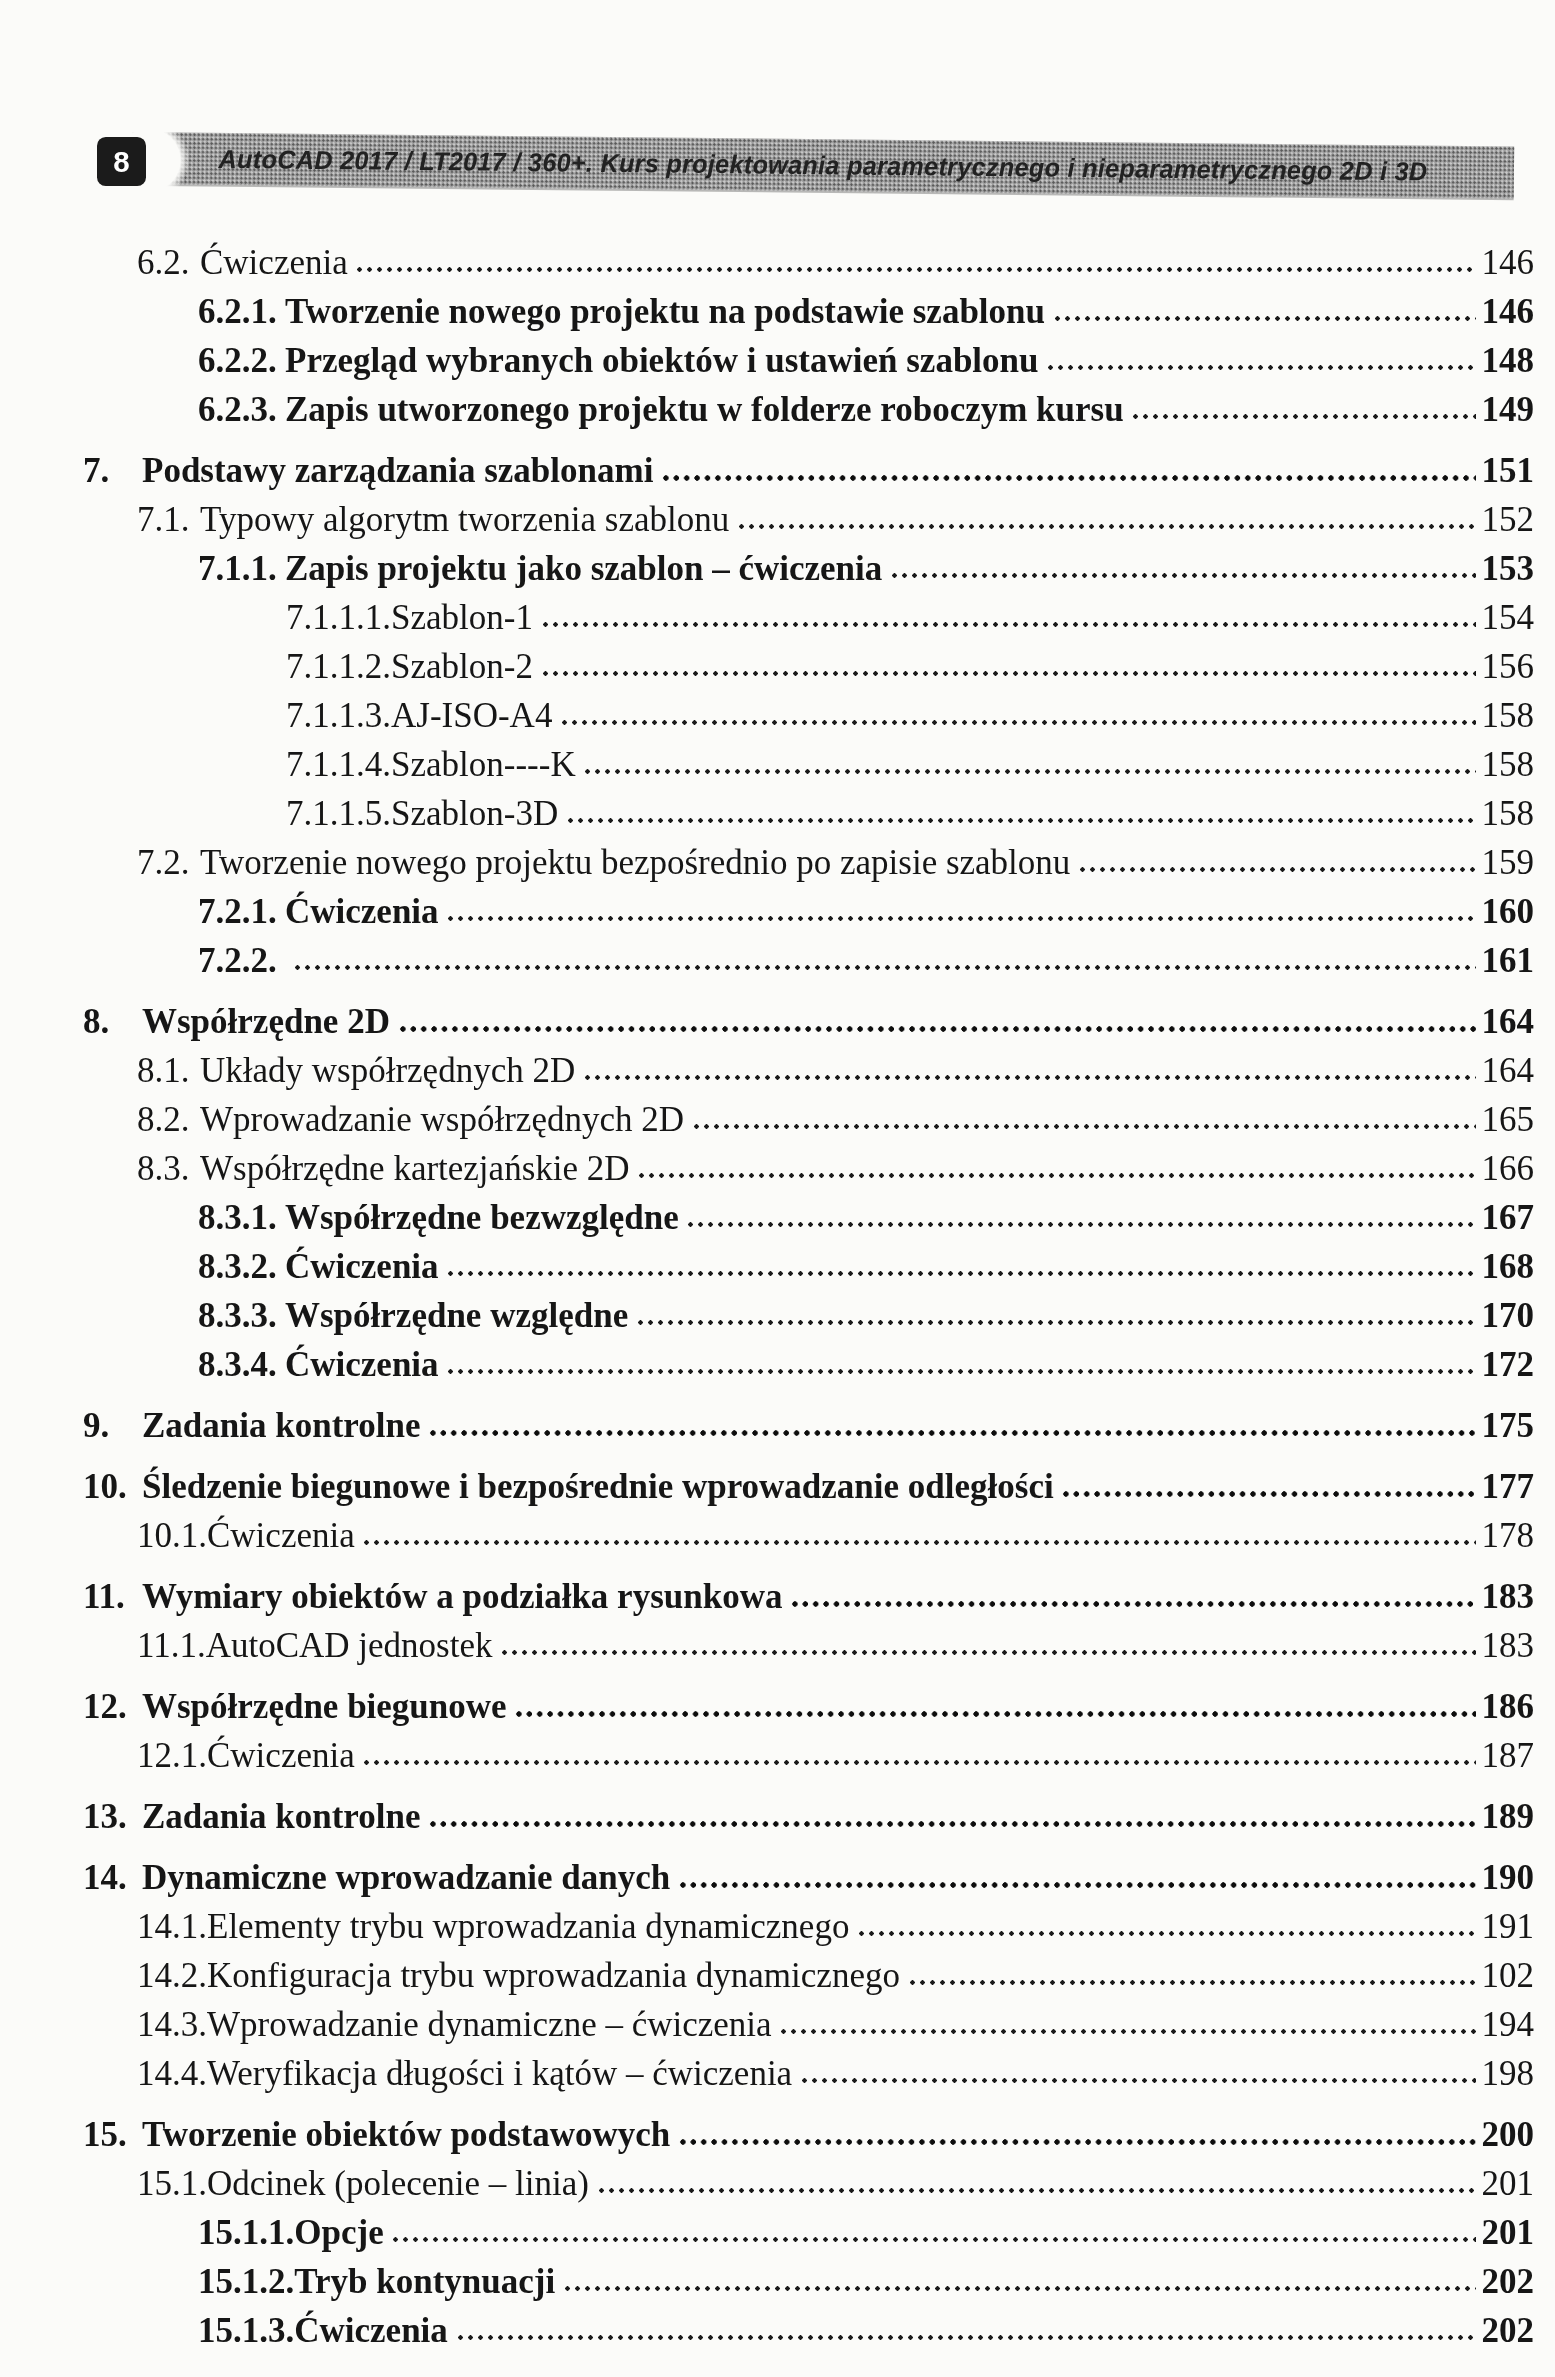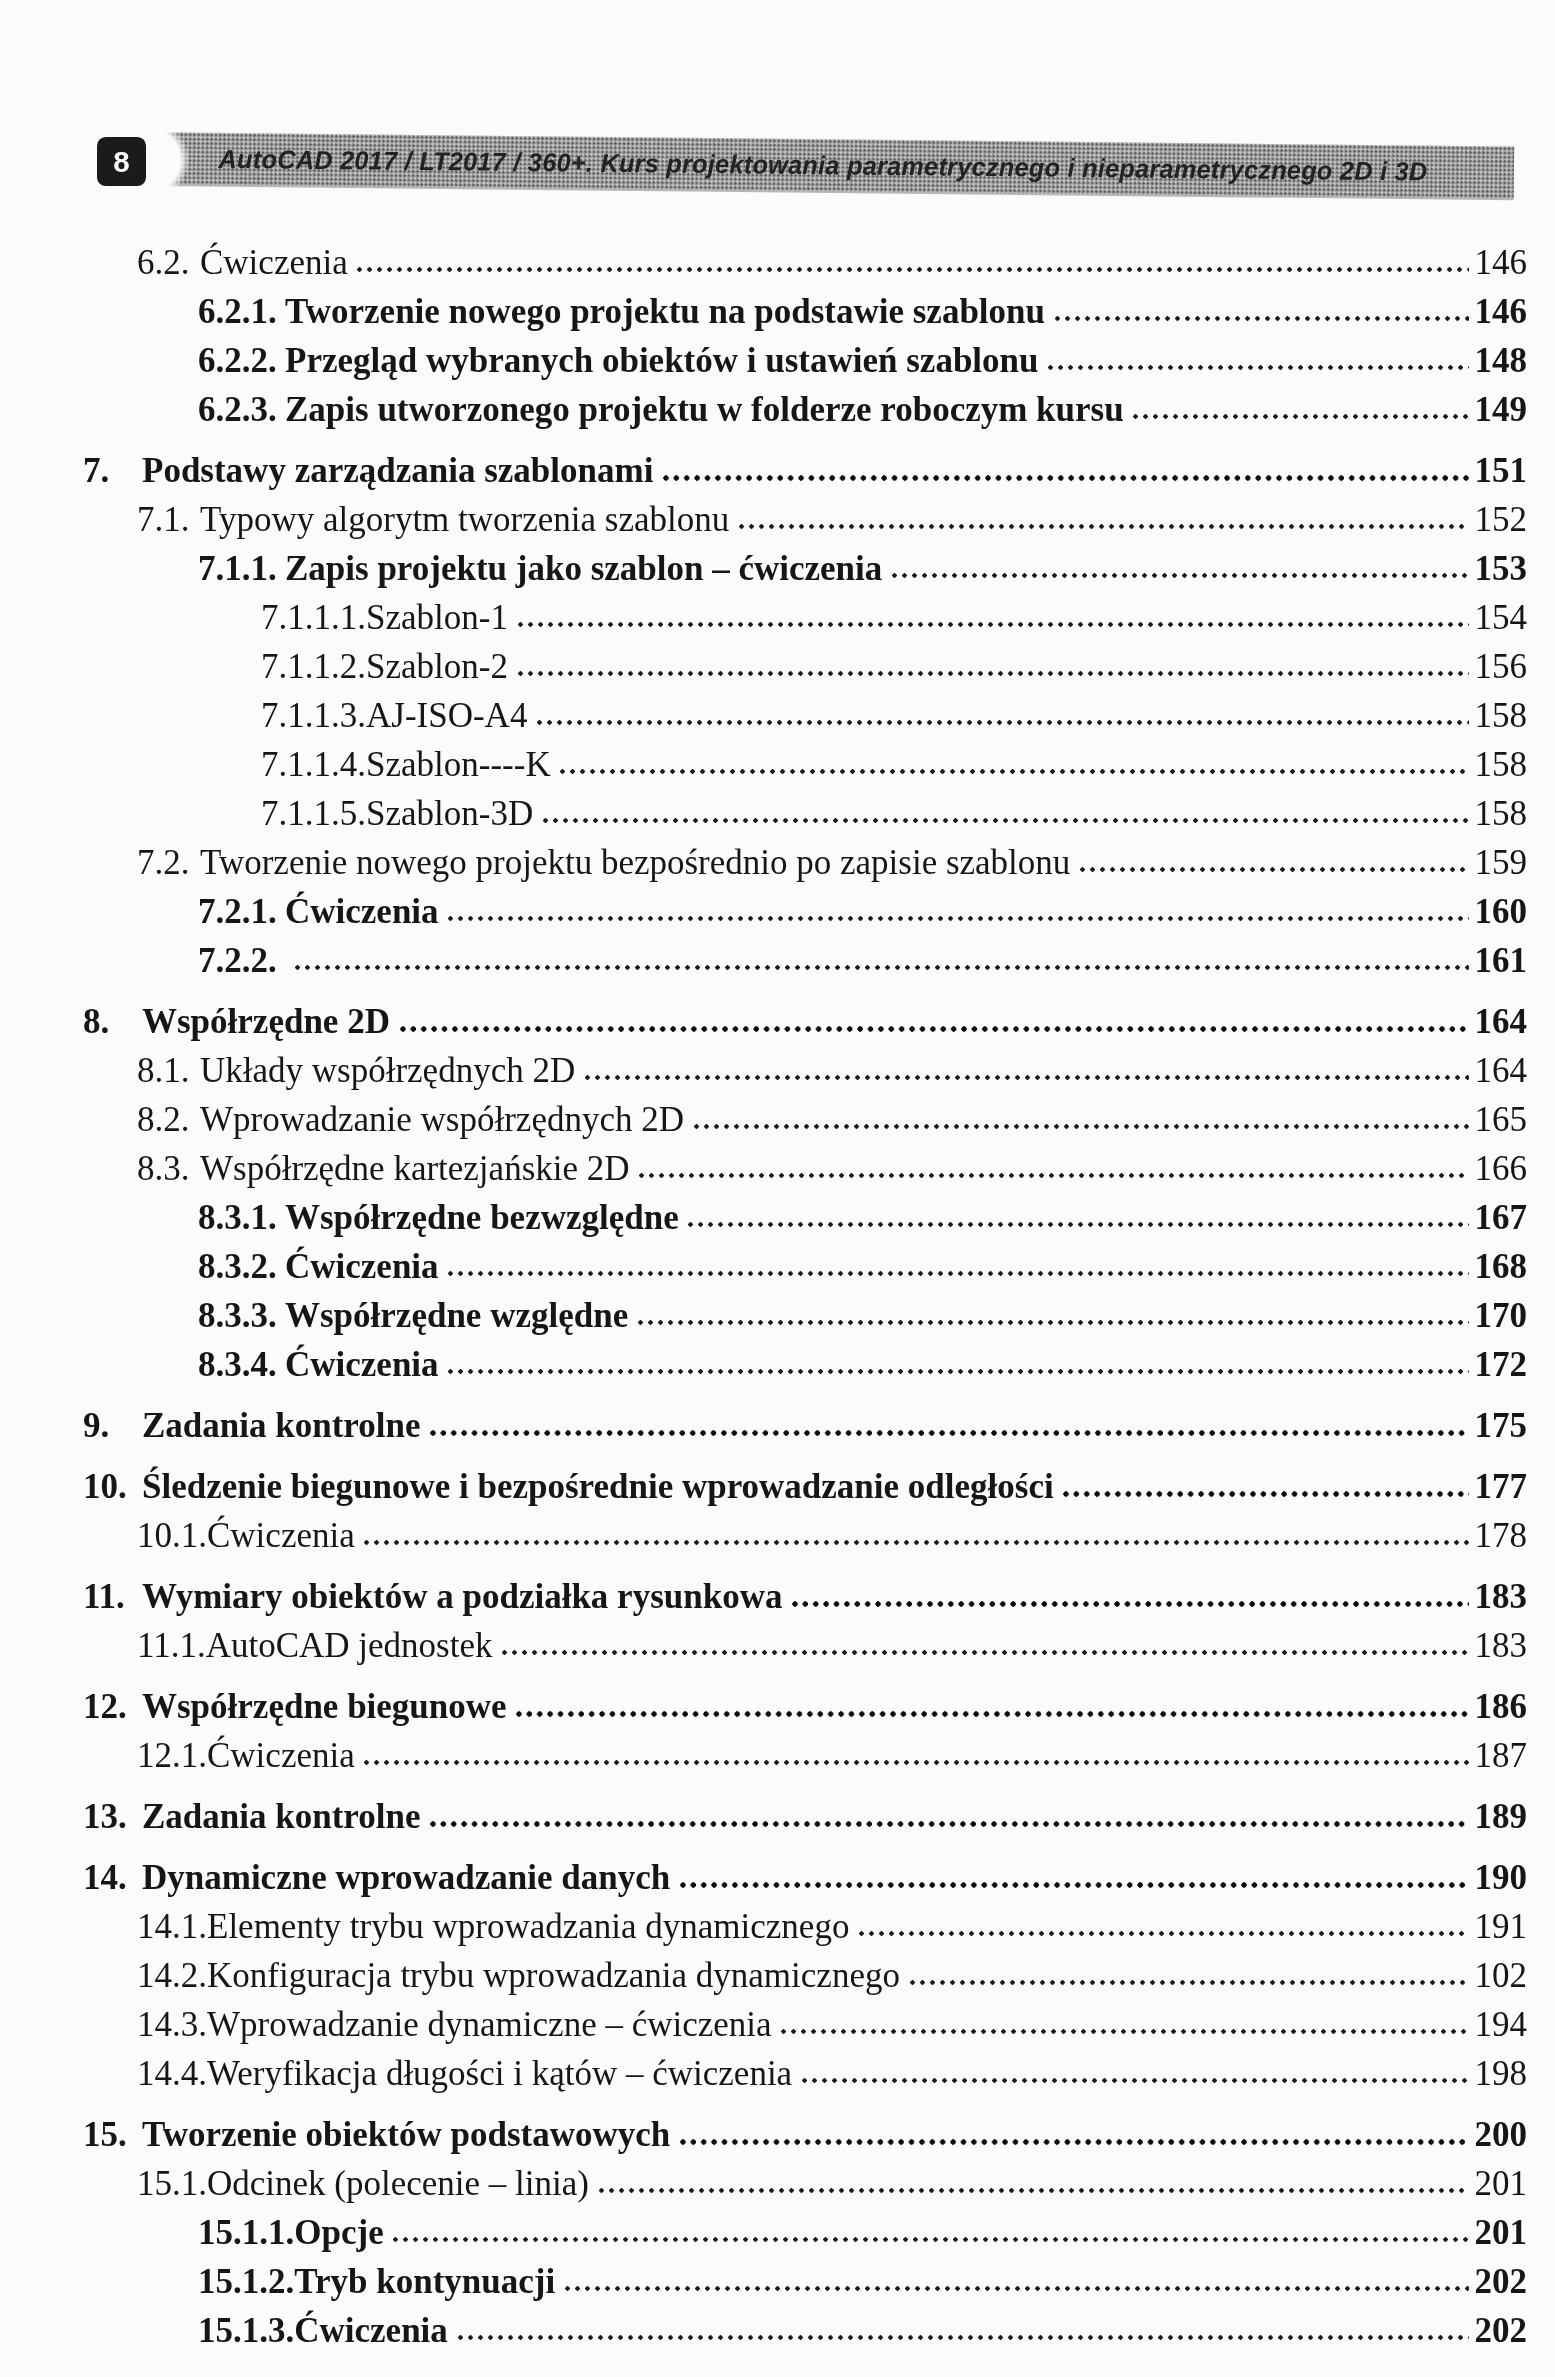--- a/index.html
+++ b/index.html
@@ -77,21 +77,21 @@
     justify-content: center;
     z-index: 3;
   }
 
   
   .toc {
     position: absolute;
     top: 233px;
     left: 0;
     right: 0;
-    padding-right: 29px;
+    padding-right: 22px;
   }
   .toc-row {
     display: flex;
     align-items: flex-end;
     height: 49px;
     font-size: 35px;
     line-height: 1.1;
   }
   .toc-row .num  { flex: none; white-space: nowrap; }
   .toc-row .title{ flex: none; white-space: nowrap; }
@@ -106,21 +106,21 @@
     background-position: left bottom;
   }
   .toc-row .pagenum { flex: none; white-space: nowrap; }
 
   .level-1 { padding-left: 83px;  }
   .level-1 .num { min-width: 59px;  }
   .level-2 { padding-left: 137px; }
   .level-2 .num { min-width: 63px;  }
   .level-3 { padding-left: 198px; font-weight: bold; }
   .level-3 .num { min-width: 87px; }
-  .level-4 { padding-left: 261px; }
+  .level-4 { padding-left: 261px; margin-left: 25px; }
   .level-4 .num { min-width: 94px; }
 
   .bold { font-weight: bold; margin-top: 12px; }
   .bold .leader {
     height: 7.8px;
     margin-bottom: 7.8px;
     background-image: radial-gradient(circle at 3.9px 3.9px, #0d0d0d 2.4px, transparent 2.9px);
     background-size: 10.4px 7.8px;
   }
 </style>

